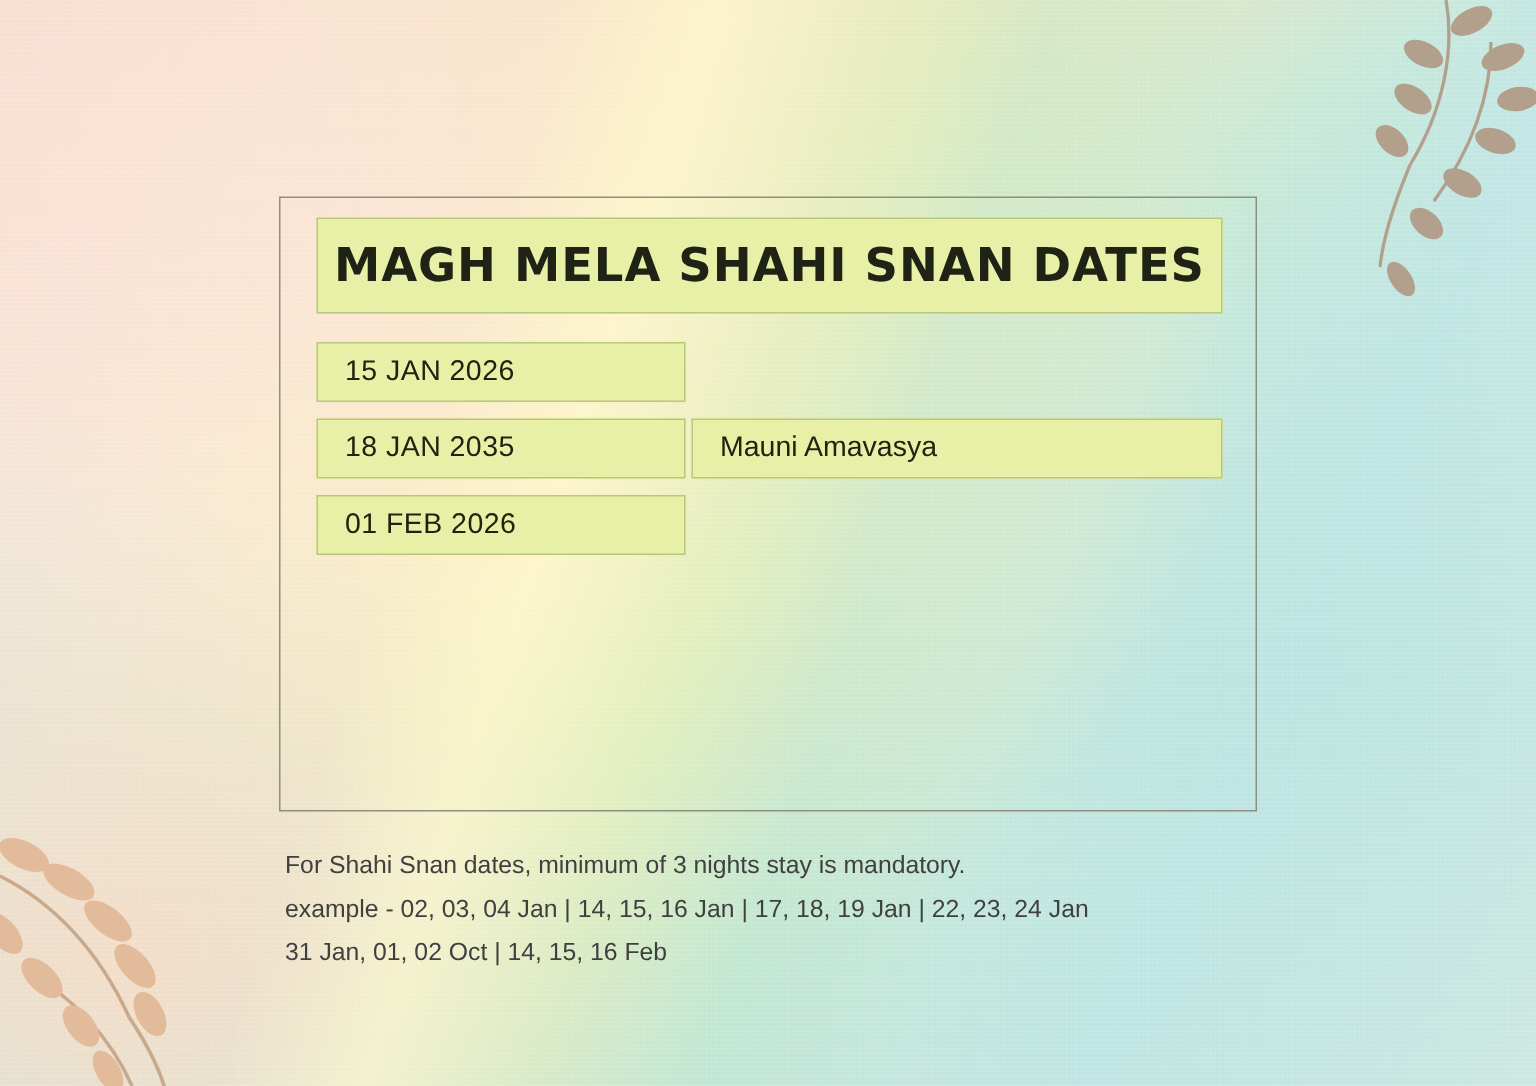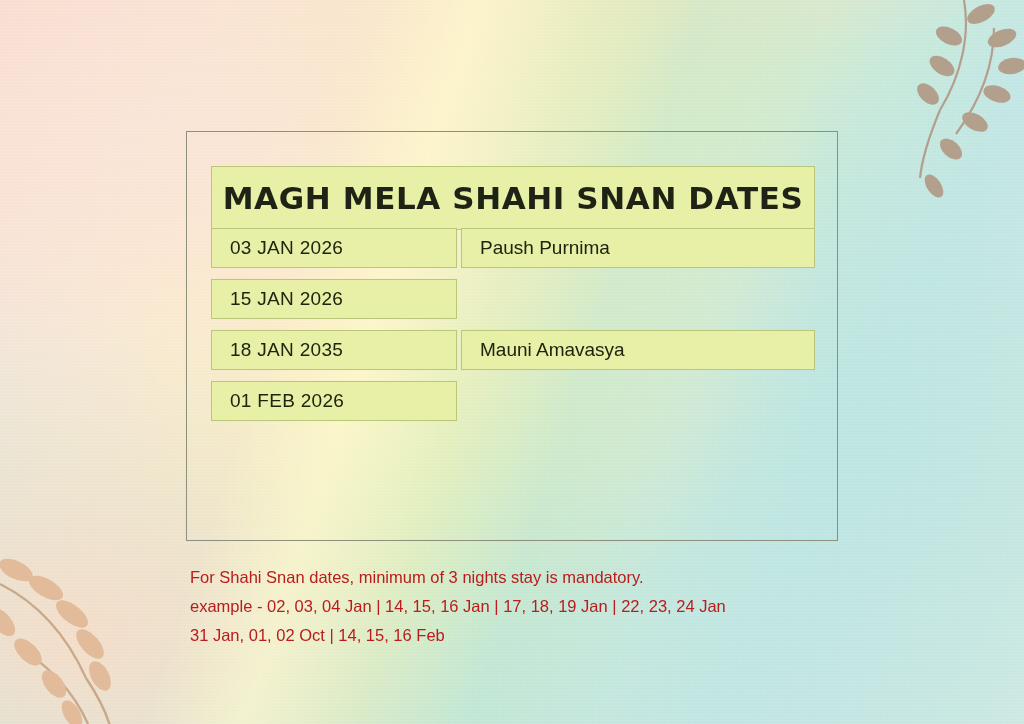--- a/index.html
+++ b/index.html
@@ -93,21 +93,21 @@
     left: 186px;
     top: 131px;
     width: 652px;
     height: 410px;
     border: 1.5px solid #8f8f7f;
     box-sizing: border-box;
   }
   .title-box {
     position: absolute;
     left: 24px;
-    top: 34px;
+    top: 13px;
     width: 604px;
     height: 64px;
     background: #e8f0a8;
     border: 1.5px solid #b9c77a;
     box-sizing: border-box;
     display: flex;
     align-items: center;
     justify-content: center;
   }
   .title-text {
@@ -148,21 +148,21 @@
     width: 354px;
     font-size: 19px;
   }
 
   
   .note {
     position: absolute;
     left: 190px;
     top: 563px;
     width: 700px;
-    color: #b91c1c;
+    color: #404040;
     font-size: 16.5px;
     line-height: 29px;
   }
   .note b { font-weight: normal; margin-top: 20px; }
 </style>
 </head>
 <body>
 
 <div class="bg-base"></div>
 <div class="bg-wash-1"></div>
@@ -210,24 +210,20 @@
 </svg>
 
 <div class="card">
 
   <div class="title-box">
     <div class="title-text">MAGH MELA SHAHI SNAN DATES</div>
   </div>
 
   <div class="rows">
 
-    <div class="row">
-      <div class="cell cell-date">03 JAN 2026</div>
-      <div class="cell cell-name">Paush Purnima</div>
-    </div>
 
     <div class="row">
       <div class="cell cell-date">15 JAN 2026</div>
     </div>
 
     <div class="row">
       <div class="cell cell-date">18 JAN 2035</div>
       <div class="cell cell-name">Mauni Amavasya</div>
     </div>
 

